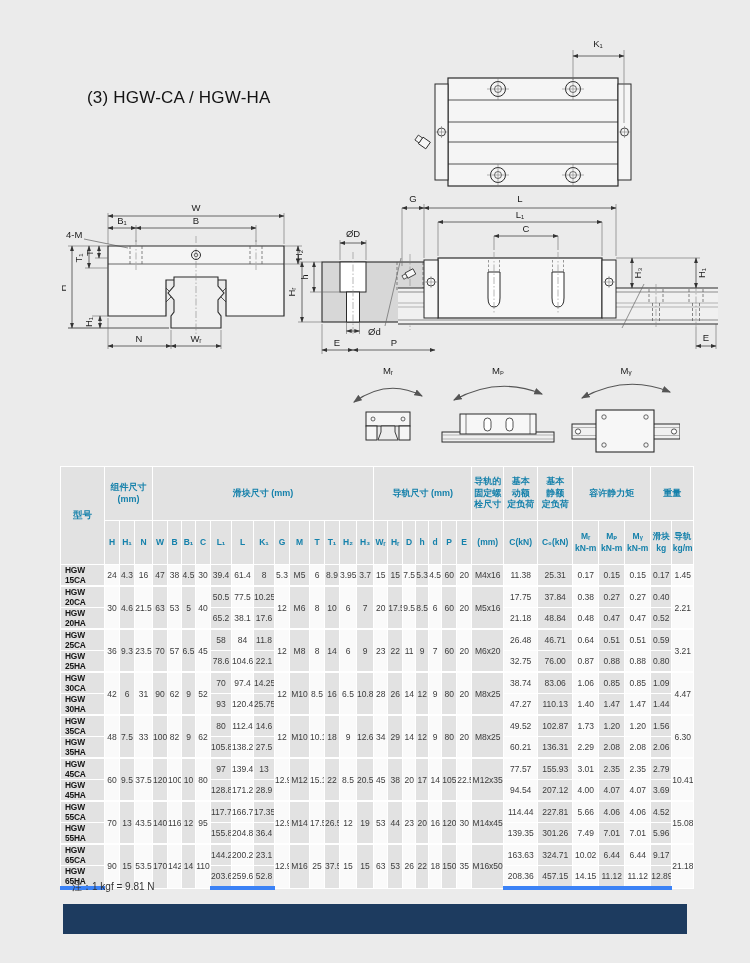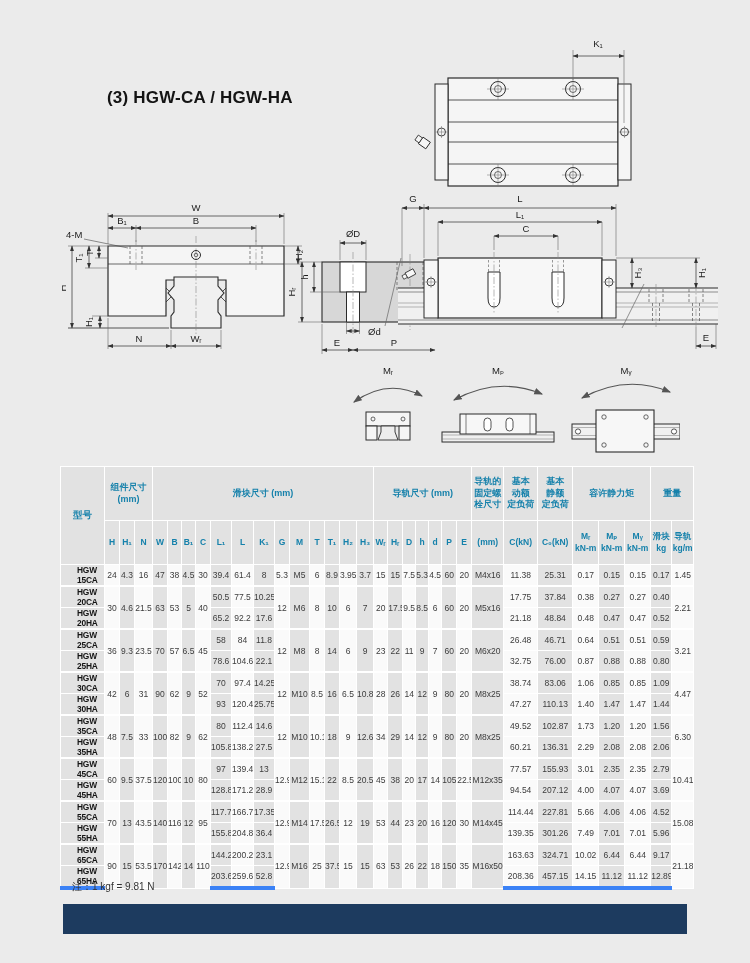--- a/index.html
+++ b/index.html
@@ -3,38 +3,38 @@
 <meta charset="utf-8">
 <style>
 :root{
   --accent:#1581ab; --footer:#1d3b5f; --pagebg:#ebebeb;
   --cellg:#e2e2e2; --celll:#fafafa; --rail:#d7d7d7;
 }
 *{box-sizing:border-box;margin:0;padding:0;}
 html,body{width:750px;height:963px;}
 body{font-family:"Liberation Sans","DejaVu Sans",sans-serif;background:var(--pagebg);}
 .page{position:relative;width:750px;height:963px;overflow:hidden;background:var(--pagebg);}
-.title{position:absolute;left:87px;top:88px;font-size:17px;font-weight:bold;color:#141414;letter-spacing:.2px;margin-left:20px;}
+.title{position:absolute;left:87px;top:88px;font-size:17px;font-weight:normal;color:#141414;letter-spacing:.2px;}
 .dwg{position:absolute;}
 #dwgA{left:408px;top:28px;}
 #dwgB{left:62px;top:200px;}
 #dwgC{left:288px;top:222px;}
 #dwgD{left:398px;top:186px;}
 #dwgE{left:336px;top:360px;}
 svg text{font-family:"Liberation Sans","DejaVu Sans",sans-serif;font-size:9.5px;fill:#1c1c1c;}
 .spec-wrap{position:absolute;left:60px;top:466px;width:630px;}
 table{border-collapse:collapse;table-layout:fixed;width:630px;}
 th,td{border:1px solid #fff;overflow:hidden;}
 th{background:var(--cellg);color:var(--accent);font-weight:bold;}
 .gh{height:54px;font-size:9px;line-height:1.3;white-space:pre-line;vertical-align:middle;text-align:center;}
 .mh{font-size:9.5px;}
 .sh{height:44px;font-size:8.5px;line-height:1.3;white-space:pre-line;vertical-align:middle;text-align:center;}
 td{height:20px;font-size:8.5px;color:#3c3c3c;text-align:center;padding:0;}
 td.cg{background:var(--cellg);} td.cw{background:var(--celll);}
-td.m{text-align:left;padding-left:16px;font-weight:bold;color:#141414;font-size:8.4px;letter-spacing:-.2px;}
+td.m{text-align:left;padding-left:4px;font-weight:bold;color:#141414;font-size:8.4px;letter-spacing:-.2px;}
 tr.gsep td{border-top:2px solid #fff;}
 tbody tr:last-child td{border-bottom:4px solid #3b82f6;}
 .note{position:absolute;left:72px;top:880px;font-size:10px;color:#333;}
 .footer-bar{position:absolute;left:63px;top:904px;width:624px;height:30px;background:var(--footer);}
 </style>
 </head>
 <body>
 
 <div class="page">
   <div class="title">(3) HGW-CA / HGW-HA</div>
@@ -506,21 +506,21 @@
             <td class="cg">37.84</td>
             <td class="cw">0.38</td>
             <td class="cg">0.27</td>
             <td class="cw">0.27</td>
             <td class="cg">0.40</td>
             <td rowspan="2" class="cw">2.21</td>
           </tr>
           <tr>
             <td class="cg m">HGW 20HA</td>
             <td class="cg">65.2</td>
-            <td class="cw">92.2</td>
+            <td class="cw">38.1</td>
             <td class="cg">17.6</td>
             <td class="cw">21.18</td>
             <td class="cg">48.84</td>
             <td class="cw">0.48</td>
             <td class="cg">0.47</td>
             <td class="cw">0.47</td>
             <td class="cg">0.52</td>
           </tr>
           <tr class="gsep">
             <td class="cg m">HGW 25CA</td>

